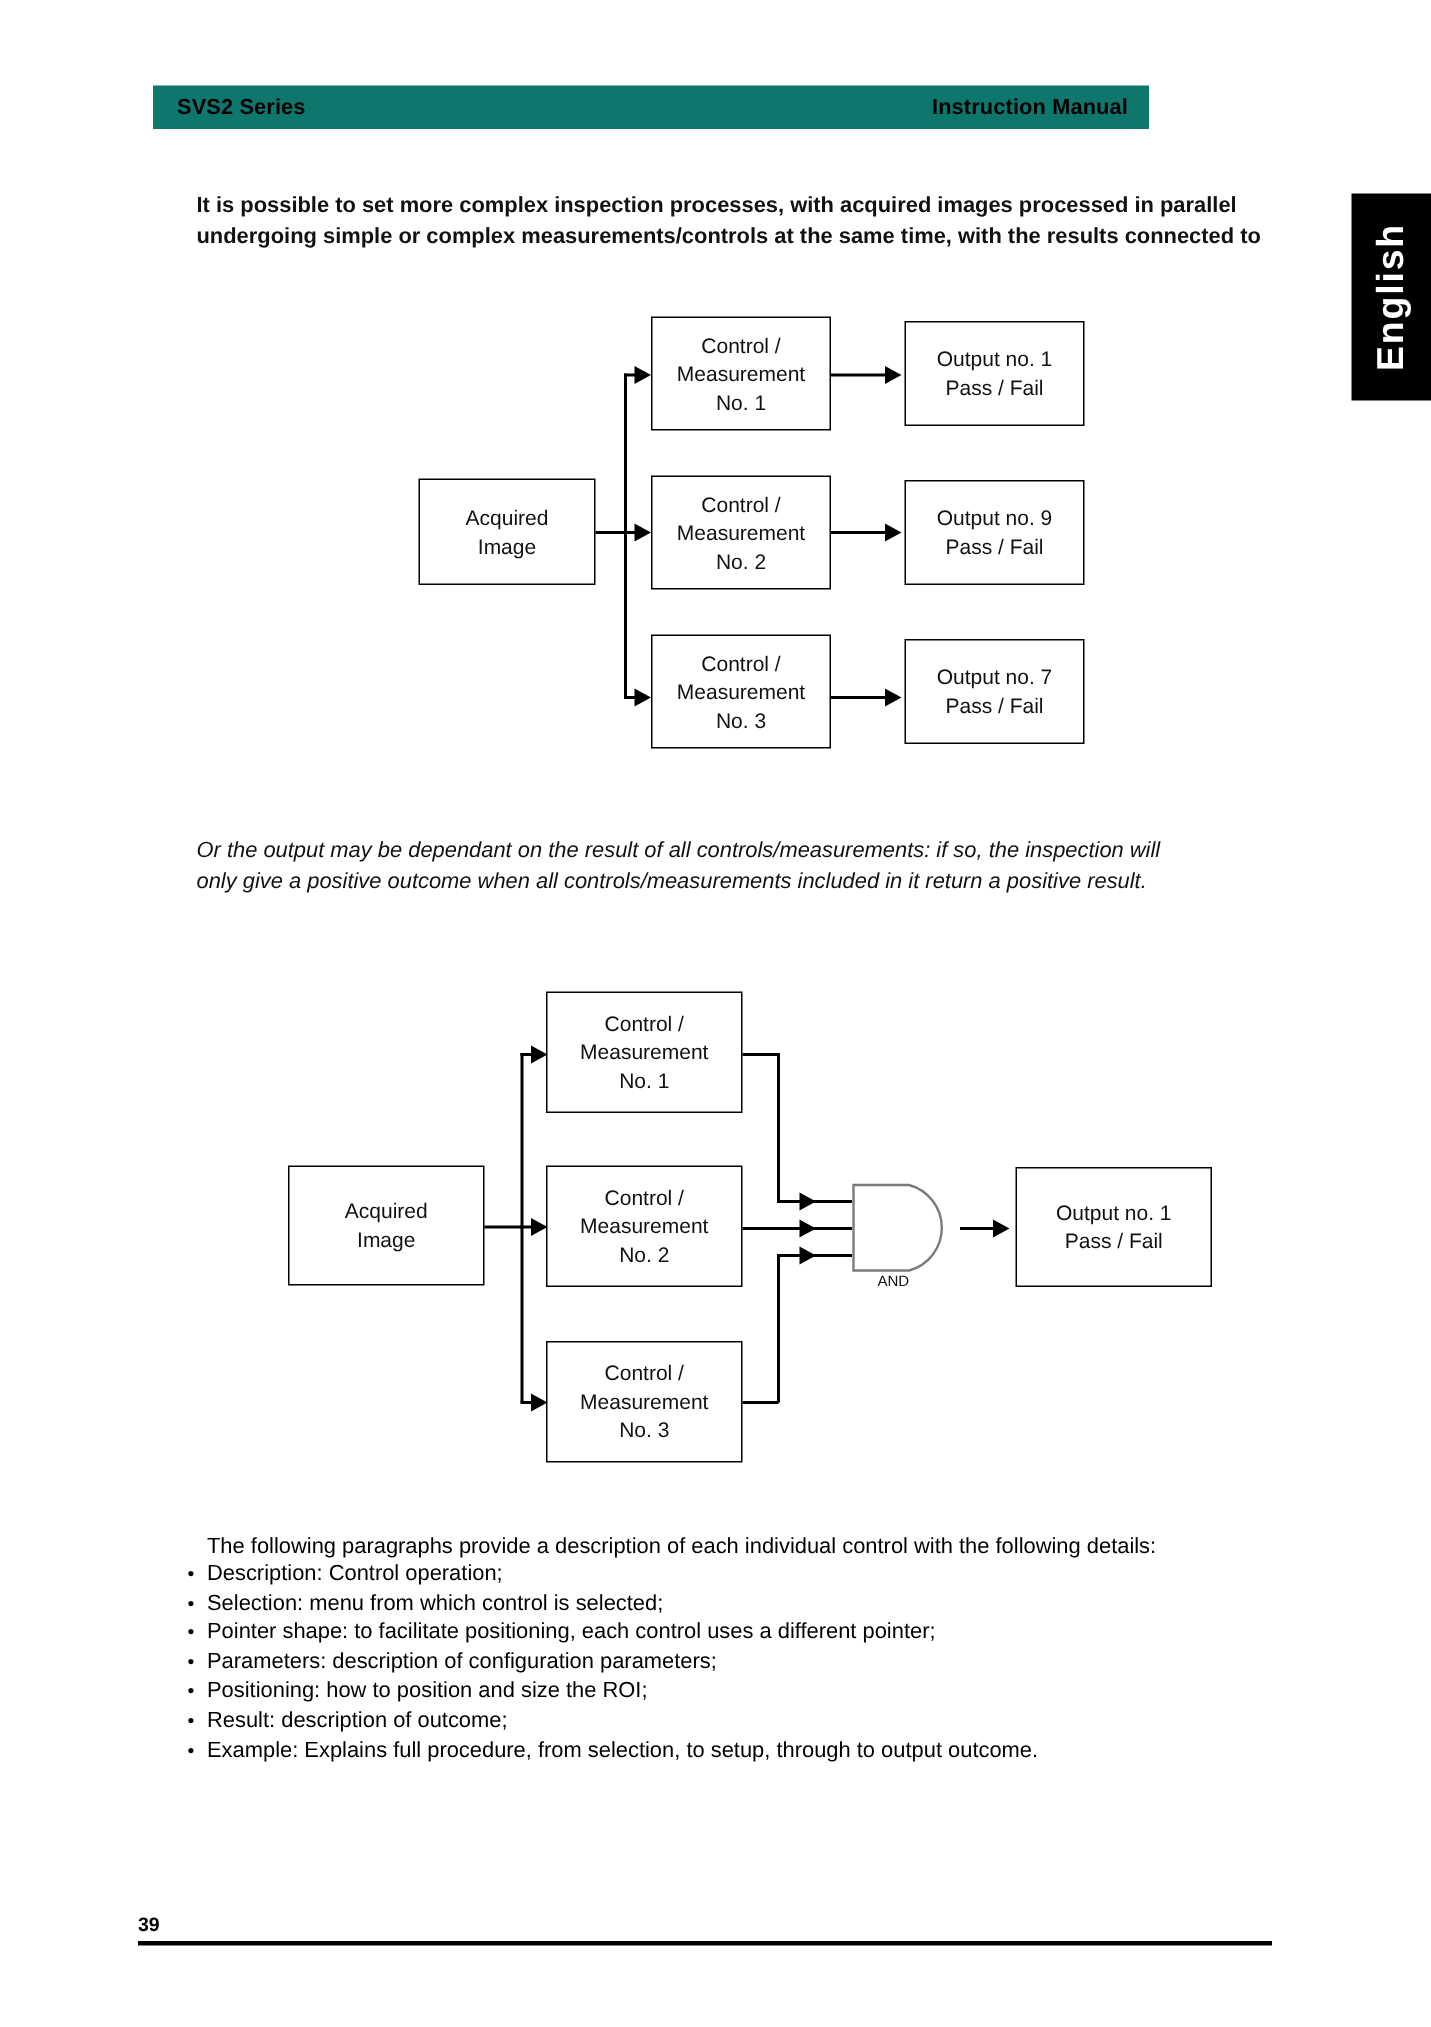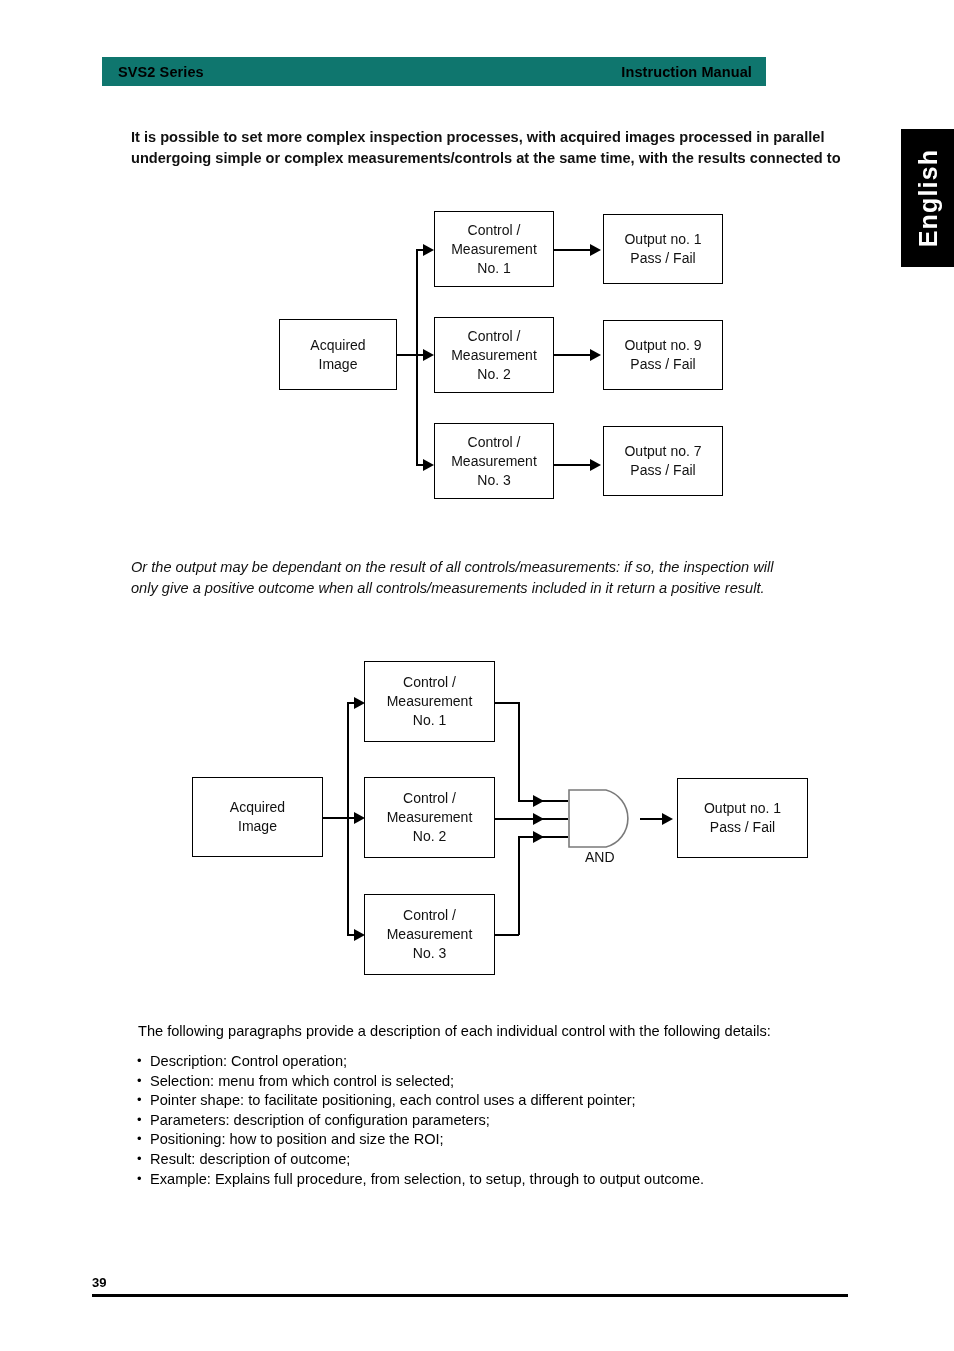--- a/index.html
+++ b/index.html
@@ -81,21 +81,21 @@
     top: 1021px;
     font-size: 14.6px;
     line-height: 20px;
     white-space: nowrap;
   }
   .bullets {
     position: absolute;
     left: 124px;
     top: 1040px;
     width: 760px;
-    margin: 12px;
+    margin: 0;
     padding: 0;
     list-style: none;
   }
   .bullets li {
     font-size: 14.6px;
     line-height: 19.6px;
     white-space: nowrap;
     position: relative;
     padding-left: 14px;
   }
@@ -161,21 +161,21 @@
     border-bottom: 6px solid transparent;
     border-left: 11px solid #000000;
   }
 
   
   .and-gate {
     position: absolute;
   }
   .and-label {
     position: absolute;
-    font-size: 14px;
+    font-size: 10px;
     color: #111;
     white-space: nowrap;
   }
 </style>
 </head>
 <body>
 
 <div class="header-bar">
   <span>SVS2 Series</span>
   <span>Instruction Manual</span>

